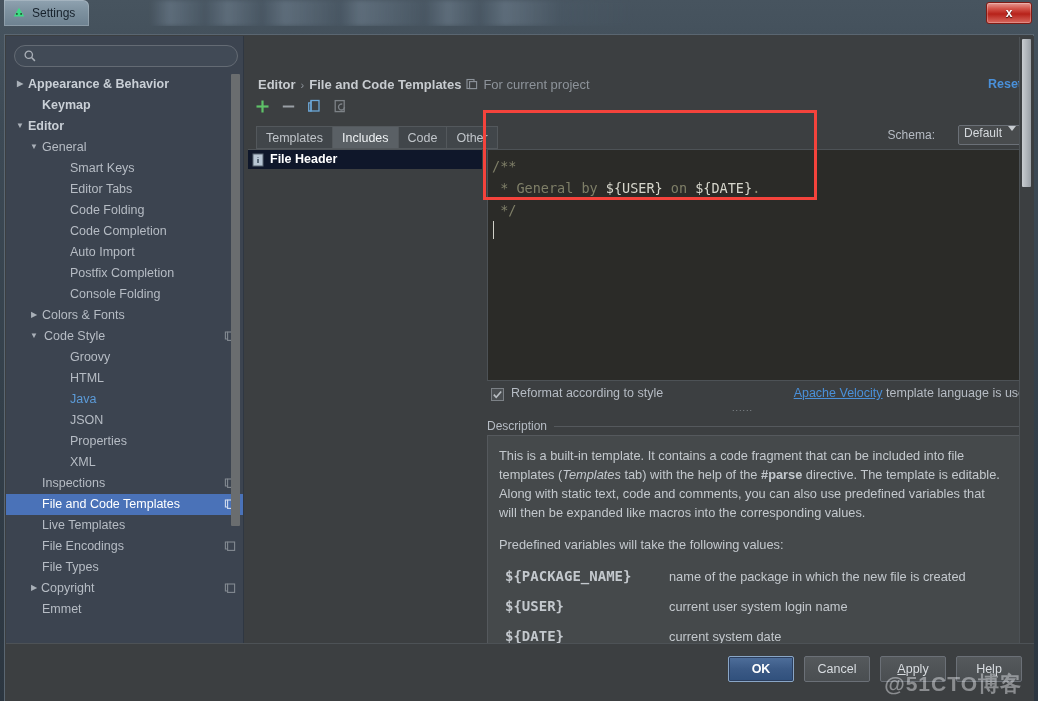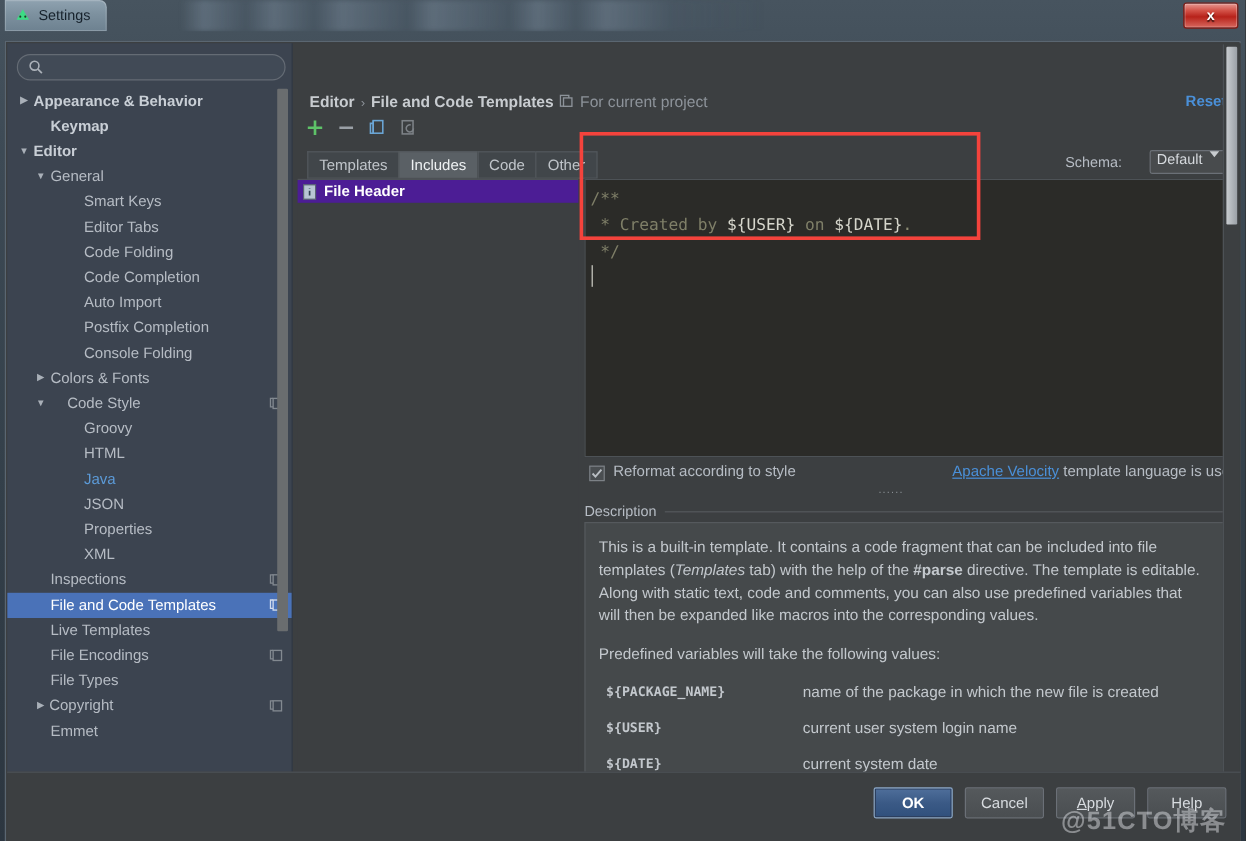--- a/index.html
+++ b/index.html
@@ -272,21 +272,21 @@
   }
   .tmpl-item {
     height: 19px;
     line-height: 19px;
     display: flex; align-items: center; gap: 6px;
     padding-left: 4px;
     font-size: 12.5px;
     color: #c8ccd0;
     cursor: pointer;
   }
-  .tmpl-item.sel { background: #4c1d95; color: #ffffff; font-weight: bold; }
+  .tmpl-item.sel { background: #0f172a; color: #ffffff; font-weight: bold; }
   .file-ic { width: 12px; height: 14px; }
 
   
   #editor {
     position: absolute;
     left: 243px; top: 113px;
     width: 545px; height: 232px;
     background: #2b2b28;
     box-sizing: border-box;
     border: 1px solid #4d5256;
@@ -390,21 +390,21 @@
   }
   #desc-inner p { margin: 0 0 13px 0; }
   #desc-inner .it { font-style: italic; }
   #desc-inner .bd { font-weight: bold; }
   #var-table { margin-top: 2px; }
   .var-row { display: flex; margin-bottom: 11px; }
   .var-name {
     width: 170px;
     flex: none;
     font-family: "DejaVu Sans Mono", "Liberation Mono", monospace;
-    font-size: 11px;
+    font-size: 14px;
     font-weight: bold;
     color: #c3c8cd;
     padding-left: 6px;
     box-sizing: border-box;
   }
   .var-desc { flex: 1; }
   #desc-vscroll {
     position: absolute;
     right: 1px; top: 1px;
     width: 10px; height: 206px;
@@ -526,21 +526,21 @@
           <div class="tree-row bold"><span class="tw" style="margin-left: 8px;">▼</span><span style="margin-left: 2px;">Editor</span></div>
           <div class="tree-row"><span class="tw" style="margin-left: 22px;">▼</span><span style="margin-left: 2px;">General</span></div>
           <div class="tree-row"><span class="tw" style="margin-left: 50px;"></span><span style="margin-left: 2px;">Smart Keys</span></div>
           <div class="tree-row"><span class="tw" style="margin-left: 50px;"></span><span style="margin-left: 2px;">Editor Tabs</span></div>
           <div class="tree-row"><span class="tw" style="margin-left: 50px;"></span><span style="margin-left: 2px;">Code Folding</span></div>
           <div class="tree-row"><span class="tw" style="margin-left: 50px;"></span><span style="margin-left: 2px;">Code Completion</span></div>
           <div class="tree-row"><span class="tw" style="margin-left: 50px;"></span><span style="margin-left: 2px;">Auto Import</span></div>
           <div class="tree-row"><span class="tw" style="margin-left: 50px;"></span><span style="margin-left: 2px; text-align: center;">Postfix Completion</span></div>
           <div class="tree-row"><span class="tw" style="margin-left: 50px;"></span><span style="margin-left: 2px;">Console Folding</span></div>
           <div class="tree-row"><span class="tw" style="margin-left: 22px;">▶</span><span style="margin-left: 2px;">Colors &amp; Fonts</span></div>
-          <div class="tree-row"><span class="tw" style="margin-left: 22px;">▼</span><span style="margin-left: 16px;">Code Style</span><svg class="copy-ic" viewBox="0 0 12 12">
+          <div class="tree-row"><span class="tw" style="margin-left: 22px;">▼</span><span style="margin-left: 4px;">Code Style</span><svg class="copy-ic" viewBox="0 0 12 12">
               <rect x="3.6" y="2" width="7" height="8.4" fill="none" stroke="#9aa0a6" stroke-width="1.1"></rect>
               <path d="M3.6 2 L1.4 2 L1.4 9 L3.6 9" fill="none" stroke="#9aa0a6" stroke-width="1.1"></path>
             </svg></div>
           <div class="tree-row"><span class="tw" style="margin-left: 50px;"></span><span style="margin-left: 2px;">Groovy</span></div>
           <div class="tree-row"><span class="tw" style="margin-left: 50px;"></span><span style="margin-left: 2px;">HTML</span></div>
           <div class="tree-row accent"><span class="tw" style="margin-left: 50px;"></span><span style="margin-left: 2px;">Java</span></div>
           <div class="tree-row"><span class="tw" style="margin-left: 50px;"></span><span style="margin-left: 2px;">JSON</span></div>
           <div class="tree-row"><span class="tw" style="margin-left: 50px;"></span><span style="margin-left: 2px;">Properties</span></div>
           <div class="tree-row"><span class="tw" style="margin-left: 50px;"></span><span style="margin-left: 2px;">XML</span></div>
           <div class="tree-row"><span class="tw" style="margin-left: 22px;"></span><span style="margin-left: 2px;">Inspections</span><svg class="copy-ic" viewBox="0 0 12 12">
@@ -619,21 +619,21 @@
             <svg class="file-ic" viewBox="0 0 12 14">
               <rect x="1" y="1" width="10" height="12" fill="#b8c6d4" stroke="#5a6673" stroke-width="1"></rect>
               <line x1="6" y1="4" x2="6" y2="4.6" stroke="#2f4050" stroke-width="1.4"></line>
               <line x1="6" y1="6" x2="6" y2="10" stroke="#2f4050" stroke-width="1.4"></line>
             </svg>
             <span>File Header</span>
           </div>
         </div>
 
       <div id="editor">
-        <div id="code"><div><span class="c-comment">/**</span></div><div><span class="c-comment"> * Created by </span><span class="c-var">${USER}</span><span class="c-comment"> on </span><span class="c-var">${DATE}</span><span class="c-punct">.</span></div><div><span class="c-comment"> */</span></div></div>
+        <div id="code"><div><span class="c-comment">/**</span></div><div><span class="c-comment"> * General by </span><span class="c-var">${USER}</span><span class="c-comment"> on </span><span class="c-var">${DATE}</span><span class="c-punct">.</span></div><div><span class="c-comment"> */</span></div></div>
         <div id="caret"></div>
         <div id="edit-vscroll"></div>
       </div>
 
       <div id="reformat-row">
         <div id="reformat-cb">
           <svg width="11" height="11" viewBox="0 0 11 11">
             <path d="M1.8 5.6 L4.2 8.2 L9.2 2.4" fill="none" stroke="#b9bec3" stroke-width="1.6"></path>
           </svg>
         </div>

